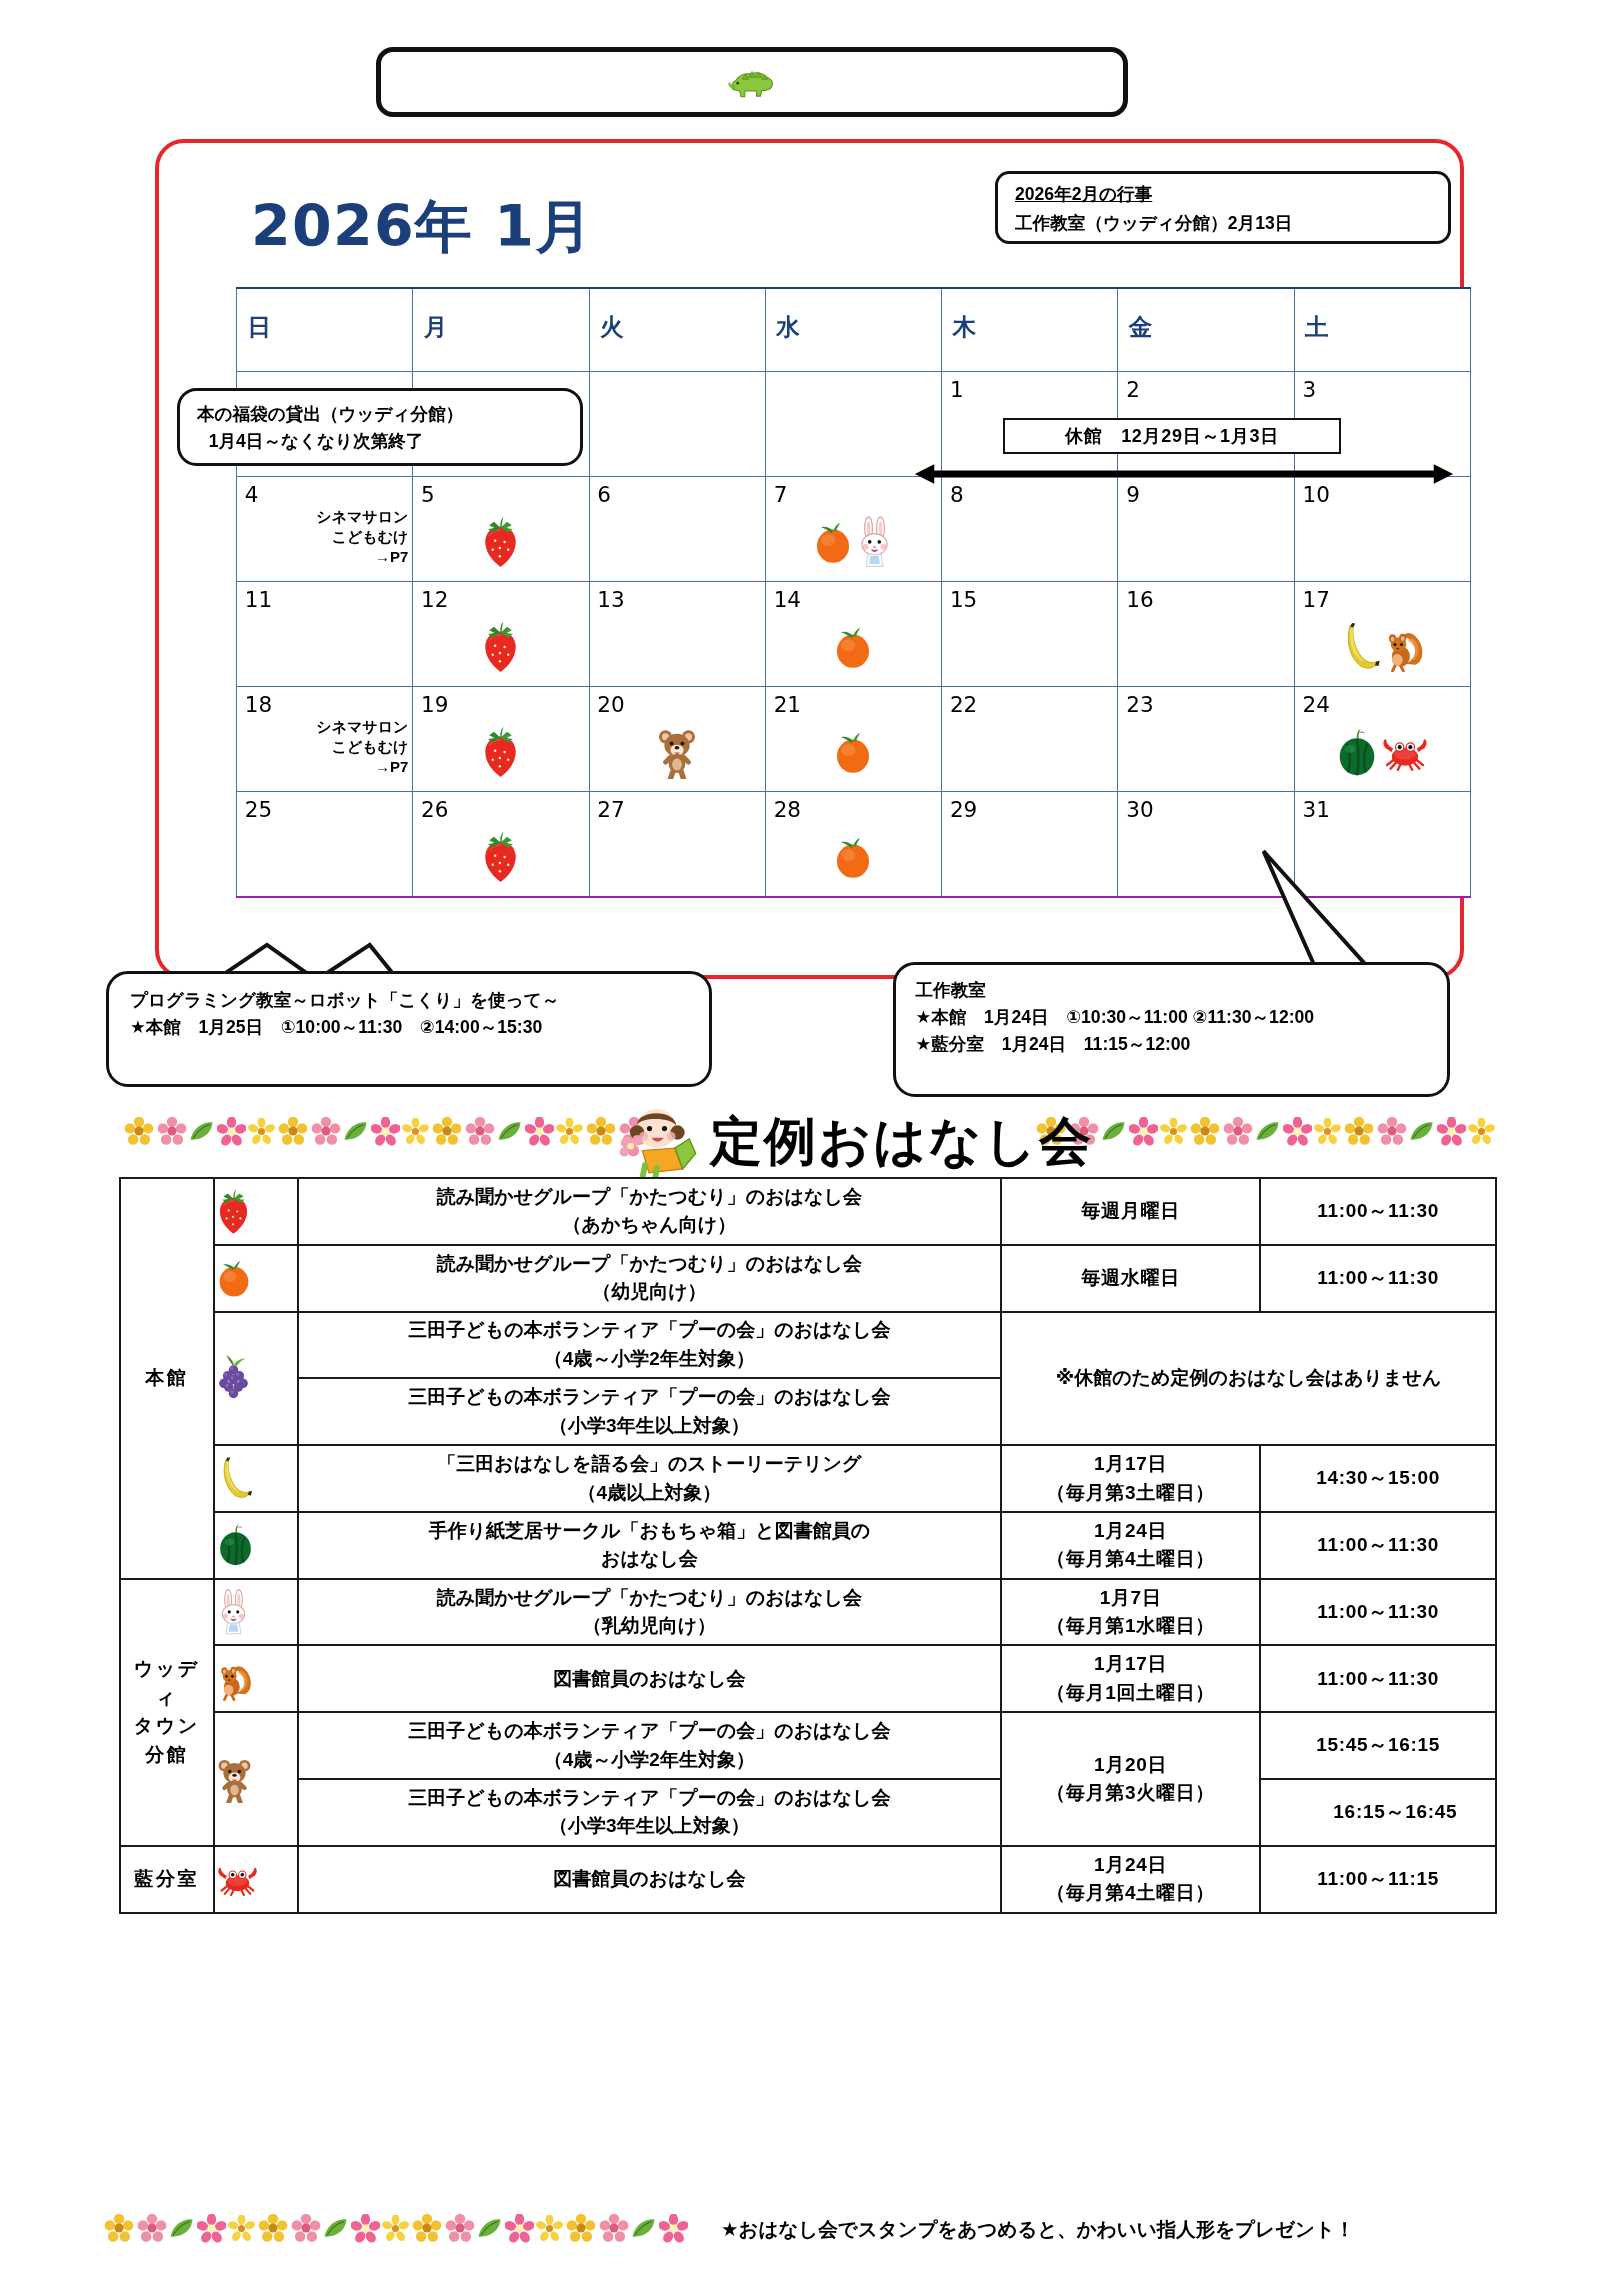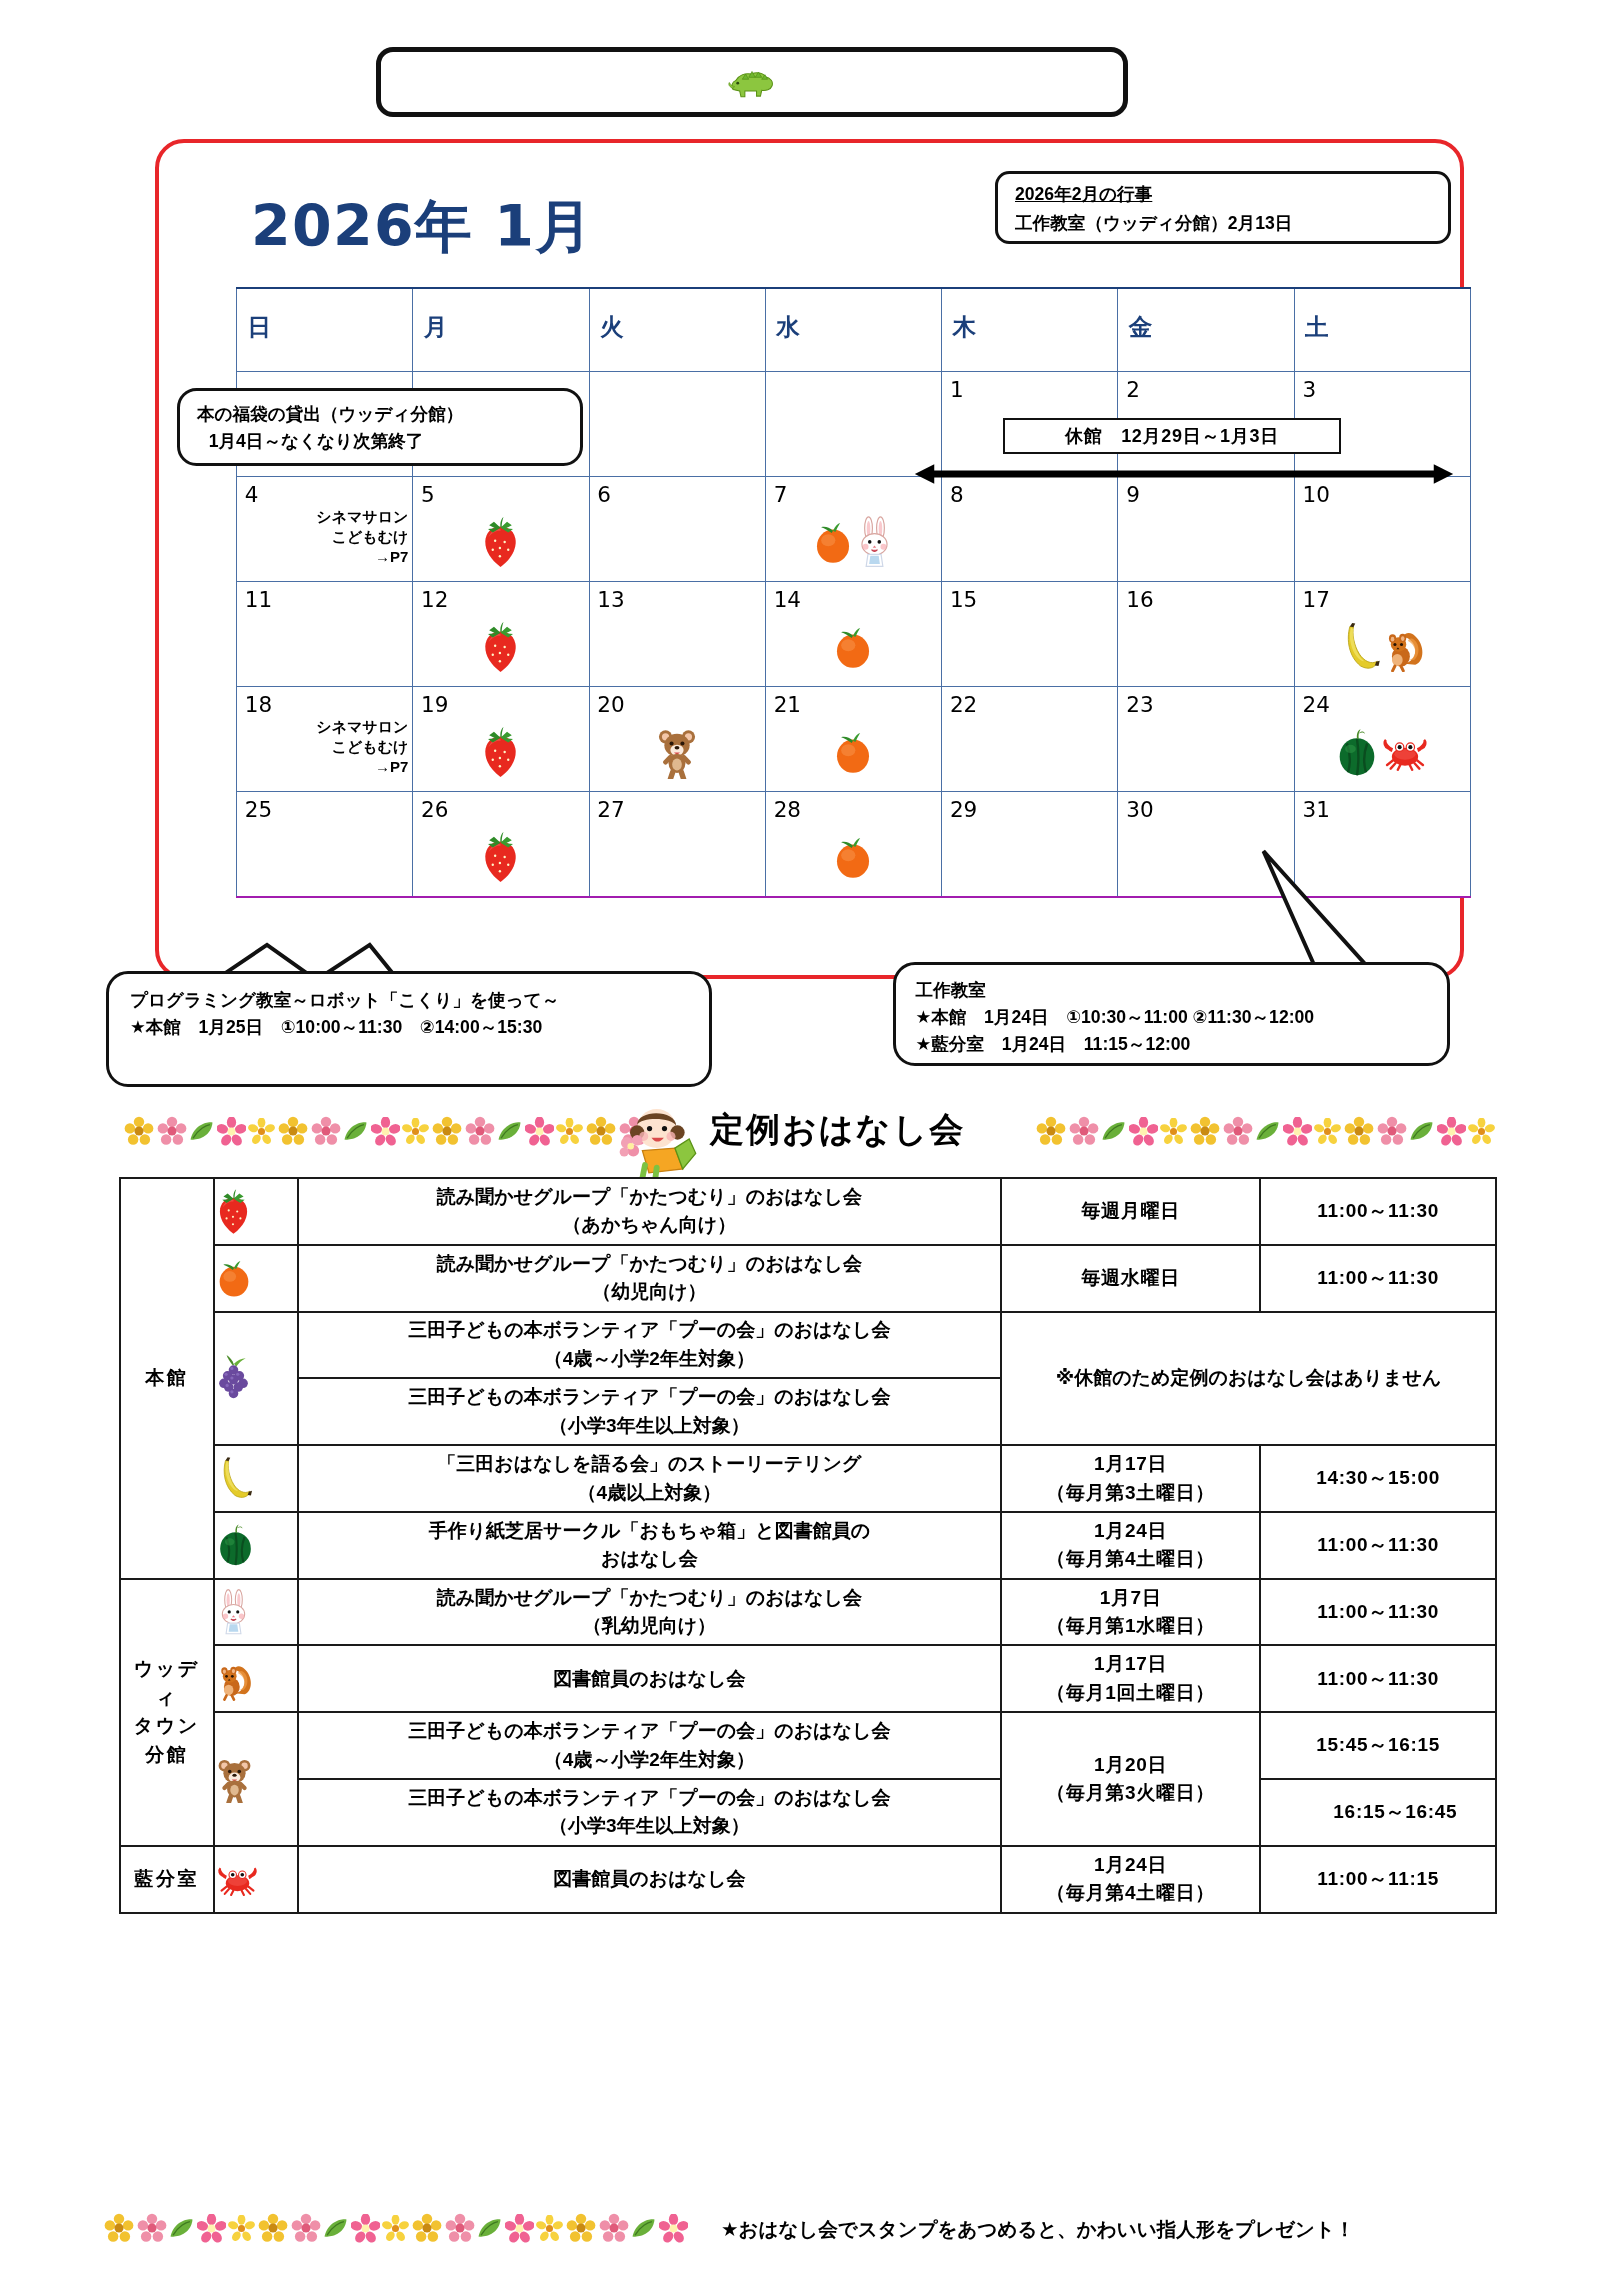--- a/index.html
+++ b/index.html
@@ -93,26 +93,26 @@
     box-sizing:border-box;padding:10.4px 0 0 17px;z-index:6;
   }
   #fukubukuro-box div{font-size:17.6px;font-weight:bold;line-height:1.5;}
   #fukubukuro-box .ind{padding-left:11.7px;}
   
   .callout{
     position:absolute;border:3.9px solid #111;border-radius:22px;background:#fff;
     box-sizing:border-box;z-index:7;
   }
   #prog-box{left:106px;top:971px;width:606px;height:116px;padding:13px 0 0 21px;}
-  #kousaku-box{left:893px;top:962px;width:557px;height:104px;padding:11.7px 0 0 19.5px;}
+  #kousaku-box{left:893px;top:962px;width:557px;height:135px;padding:11.7px 0 0 19.5px;}
   .callout .hl{font-size:17.6px;font-weight:bold;line-height:1.55;display:block;white-space:nowrap;}
   .tail{position:absolute;z-index:6;}
   #story-title{
     position:absolute;left:710px;top:1107px;
-    font-size:34px;font-weight:bold;letter-spacing:2px;
+    font-size:52px;font-weight:bold;letter-spacing:2px;
     font-family:"DejaVu Sans",sans-serif;white-space:nowrap;
   }
   .flowerband{position:absolute;height:40px;display:flex;align-items:center;gap:2.6px;overflow:hidden;}
   
   #sched{
     position:absolute;left:119px;top:1177px;width:1378px;
     border-collapse:collapse;table-layout:fixed;
   }
   #sched td{
     border:2px solid #1a1a1a;

